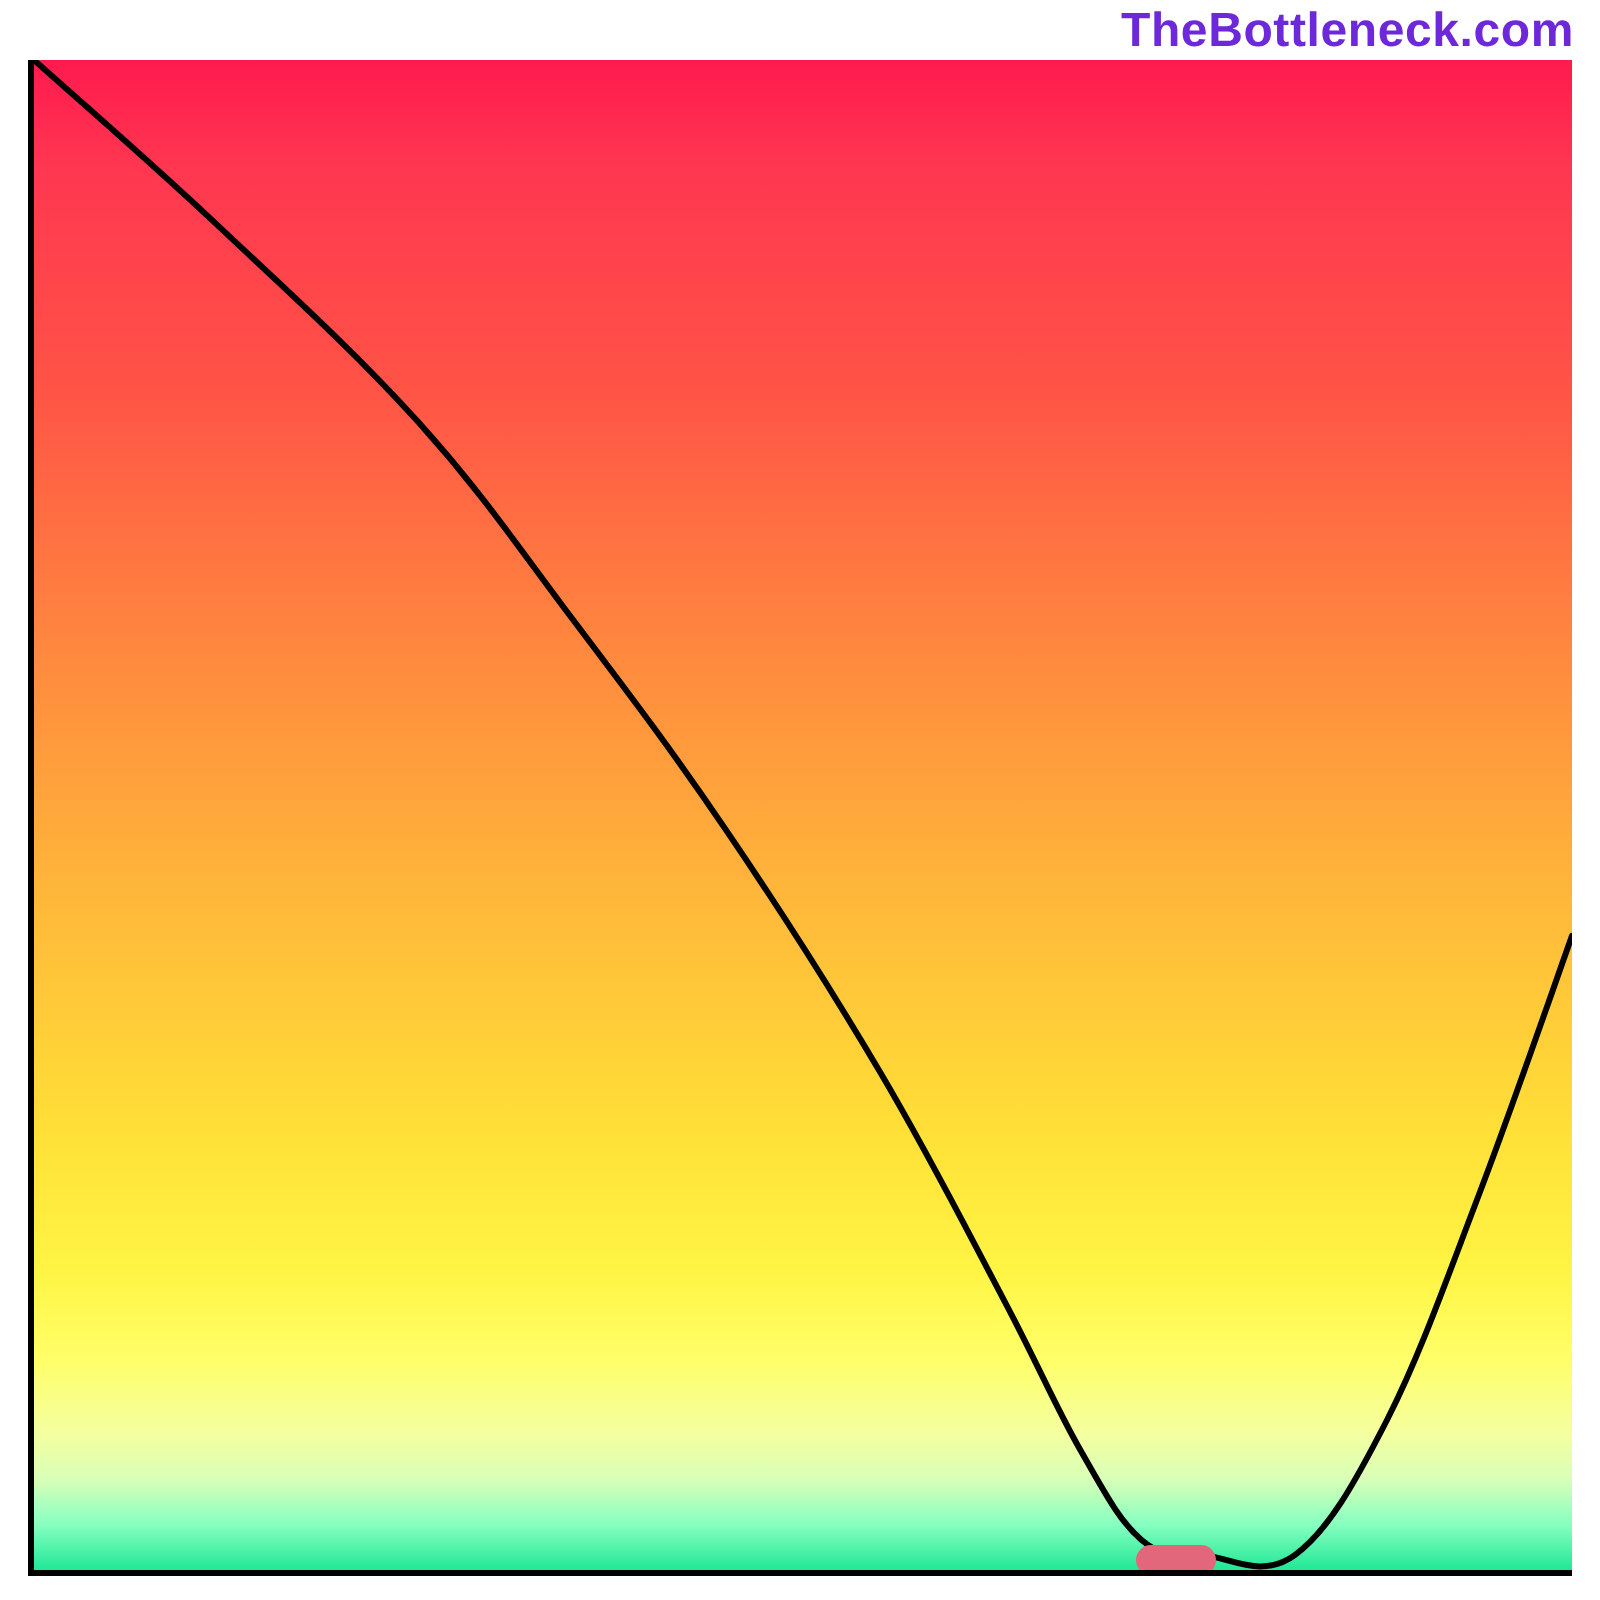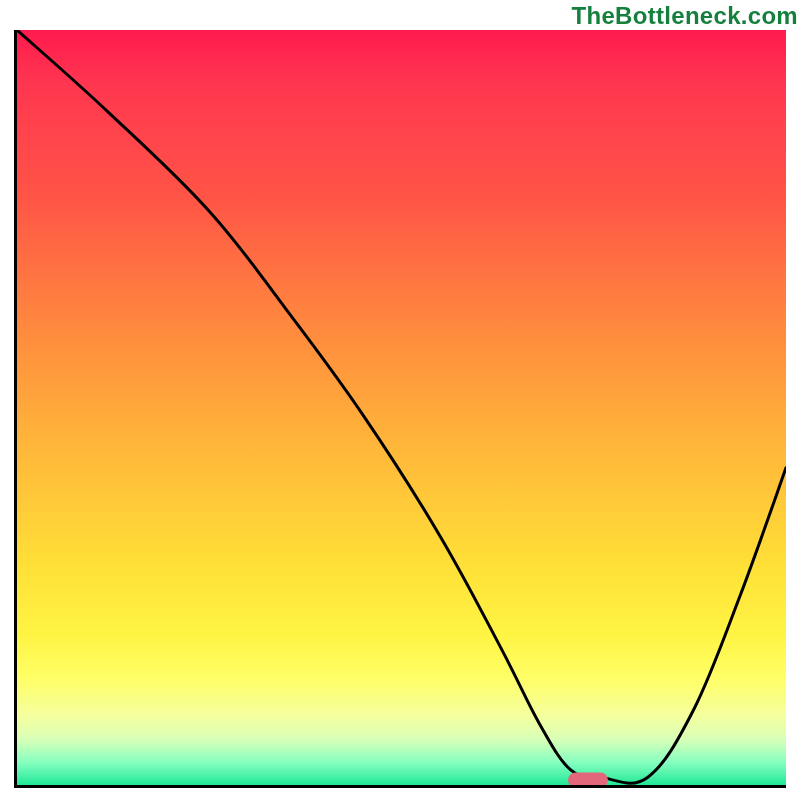--- a/index.html
+++ b/index.html
@@ -11,25 +11,25 @@
     overflow: hidden;
   }
   .container {
     position: relative;
     width: 800px;
     height: 800px;
   }
   .watermark {
     position: absolute;
     top: 2px;
-    right: 2px;
+    right: 13px;
     font-family: Arial, Helvetica, sans-serif;
     font-size: 24px;
     font-weight: 600;
-    color: #15803d;
+    color: #6d28d9;
     letter-spacing: 0.3px;
     z-index: 30;
     user-select: none;
   }
   .plot {
     position: absolute;
     top: 30px;
     left: 14px;
     width: 772px;
     height: 758px;

